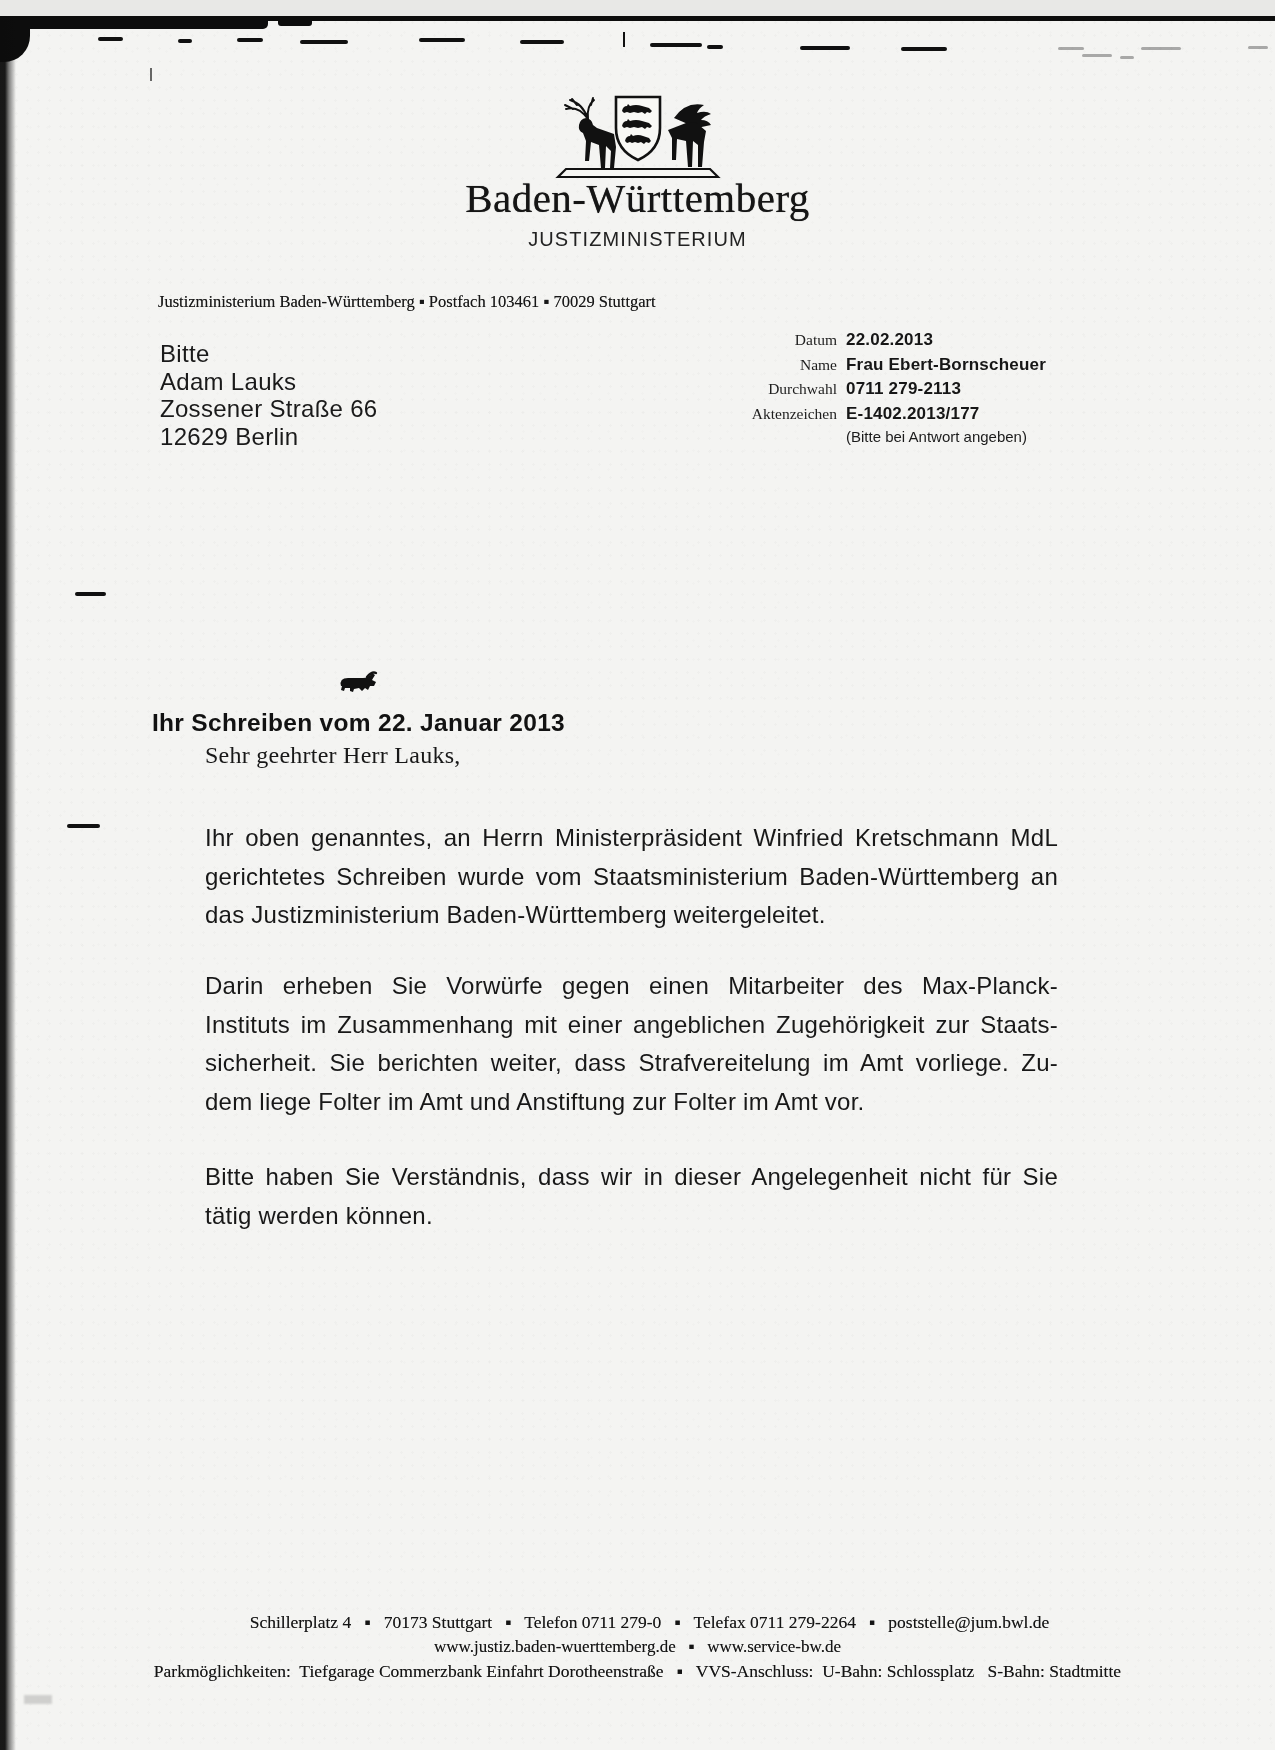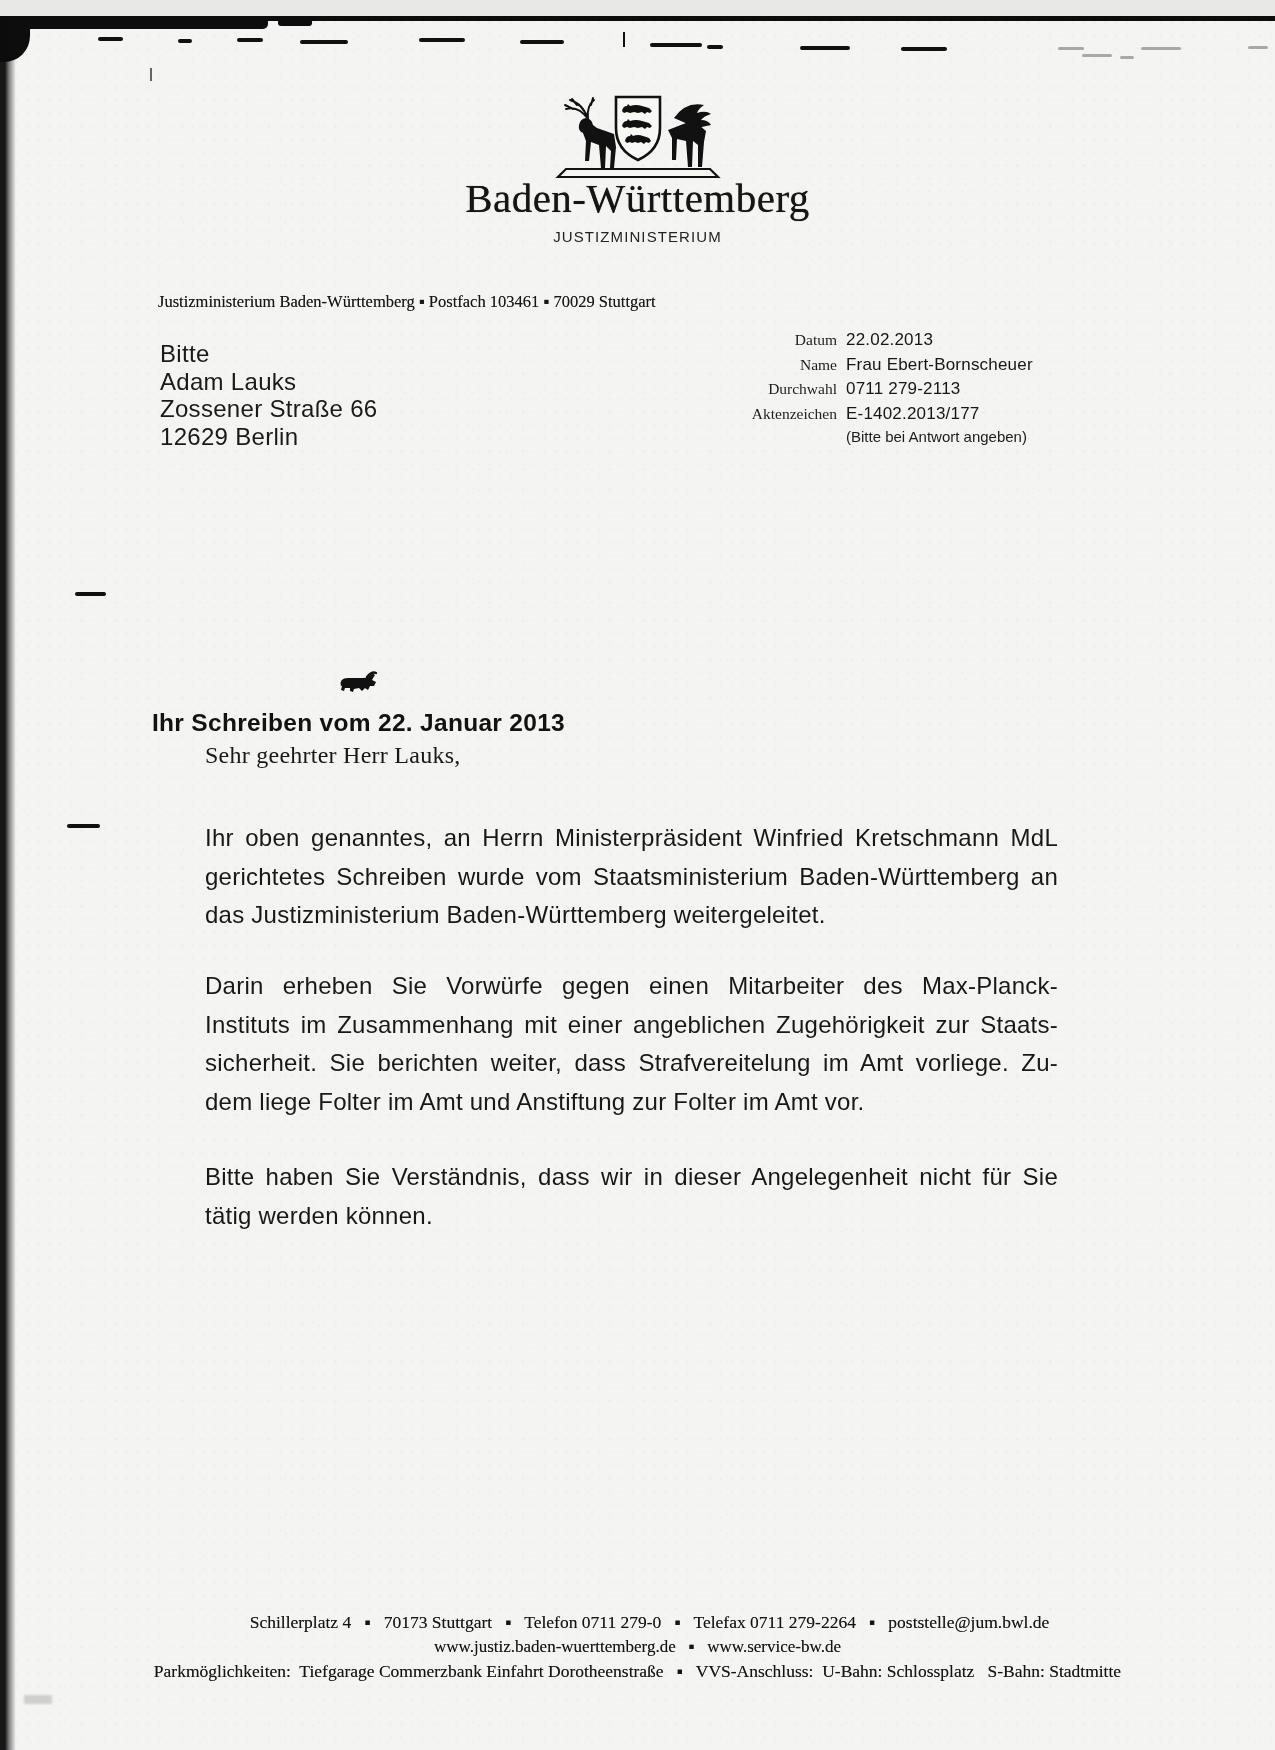--- a/index.html
+++ b/index.html
@@ -29,33 +29,33 @@
   .smudge{position:absolute;left:24px;top:1679px;width:28px;height:9px;background:#c7c7c5;filter:blur(1.3px);opacity:.8;}
   
   .coat{position:absolute;top:76px;left:50%;transform:translateX(-50%);}
   .state-name{
     position:absolute;top:158px;left:0;width:100%;text-align:center;
     font-family:"Liberation Serif", serif;font-size:41px;letter-spacing:.5px;
     color:#151515;text-shadow:0 0 .7px rgba(0,0,0,.75);
   }
   .ministry-name{
     position:absolute;top:212px;left:0;width:100%;text-align:center;
-    font-size:15px;letter-spacing:1.1px;color:#222;
+    font-size:20px;letter-spacing:1.1px;color:#222;
   }
   .sender-line{
     position:absolute;top:276px;left:158px;
     font-family:"Liberation Serif", serif;font-size:16.5px;color:#171717;
     text-shadow:0 0 .5px rgba(0,0,0,.5);
   }
   .recipient{position:absolute;top:324px;left:160px;font-size:24px;line-height:27.5px;letter-spacing:.3px;}
   
   .meta{position:absolute;top:312px;left:655px;width:400px;}
   .meta-row{display:flex;align-items:flex-start;line-height:24.5px;}
   .meta-label{width:182px;text-align:right;font-family:"Liberation Serif", serif;font-size:15.5px;padding-right:9px;color:#1d1d1d;}
-  .meta-value{font-size:17px;letter-spacing:.2px;color:#161616;}
+  .meta-value{font-size:17px;letter-spacing:.2px;color:#161616;font-weight:bold;}
   .meta-note{margin-left:191px;font-size:15px;margin-top:2px;color:#1b1b1b;}
   
   .margin-dash-1{position:absolute;left:75px;top:576px;width:31px;height:4px;background:#101010;border-radius:2px;}
   .margin-dash-2{position:absolute;left:67px;top:808px;width:33px;height:4px;background:#101010;border-radius:2px;}
   
   .subject{position:absolute;top:653px;left:152px;display:flex;align-items:center;gap:11px;flex-direction:column;}
   .subject-text{font-size:24.5px;font-weight:bold;letter-spacing:.3px;color:#121212;}
   
   .body-block{position:absolute;left:205px;width:853px;font-size:24px;letter-spacing:.25px;color:#181818;}
   .salutation{top:720px;font-family:Liberation Serif, serif;}

